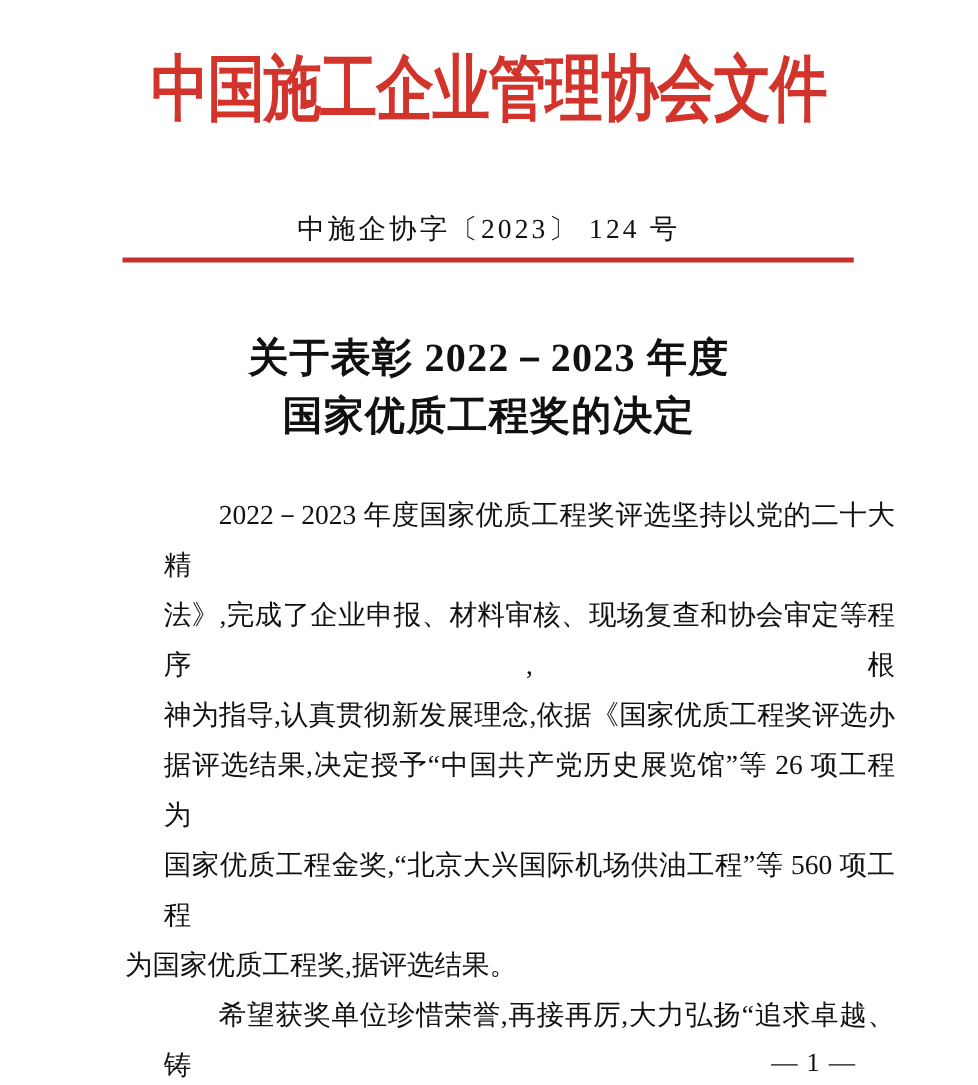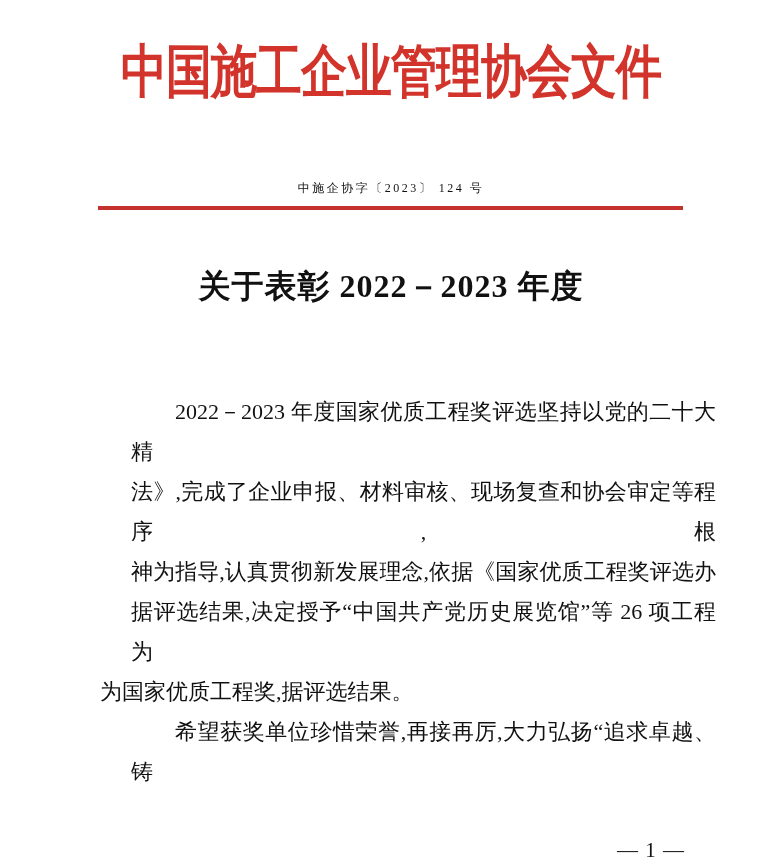--- a/index.html
+++ b/index.html
@@ -36,25 +36,24 @@
     transform-origin: top center;
     white-space: nowrap;
   }
   
   .doc-number {
     position: absolute;
     top: 168px;
     left: 0;
     width: 100%;
     text-align: center;
-    font-size: 12px;
+    font-size: 22px;
     letter-spacing: 2.5px;
     color: var(--text-color);
     white-space: nowrap;
-    margin-top: 12px;
   }
   
   .red-rule {
     position: absolute;
     top: 206px;
     left: 98px;
     width: 585px;
     height: 4px;
     background: var(--rule-red);
     border: none;
@@ -111,27 +110,29 @@
 <div class="page">
 
   <div class="org-header">中国施工企业管理协会文件</div>
 
   <div class="doc-number">中施企协字〔2023〕 124 号</div>
 
   <div class="red-rule"></div>
 
   <div class="doc-title">
     <div>关于表彰 2022－2023 年度</div>
+    <div>国家优质工程奖的决定</div>
   </div>
 
   <div class="body-text">
     <div class="line j indent">2022－2023 年度国家优质工程奖评选坚持以党的二十大精</div>
     <div class="line j">法》,完成了企业申报、材料审核、现场复查和协会审定等程序,根</div>
     <div class="line j">神为指导,认真贯彻新发展理念,依据《国家优质工程奖评选办</div>
     <div class="line j">据评选结果,决定授予“中国共产党历史展览馆”等 26 项工程为</div>
+    <div class="line j">国家优质工程金奖,“北京大兴国际机场供油工程”等 560 项工程</div>
     <div class="line">为国家优质工程奖,据评选结果。</div>
     <div class="line j indent">希望获奖单位珍惜荣誉,再接再厉,大力弘扬“追求卓越、铸</div>
 
   </div>
 
   <div class="page-number">— 1 —</div>
 
 </div>
 
 </body></html>

